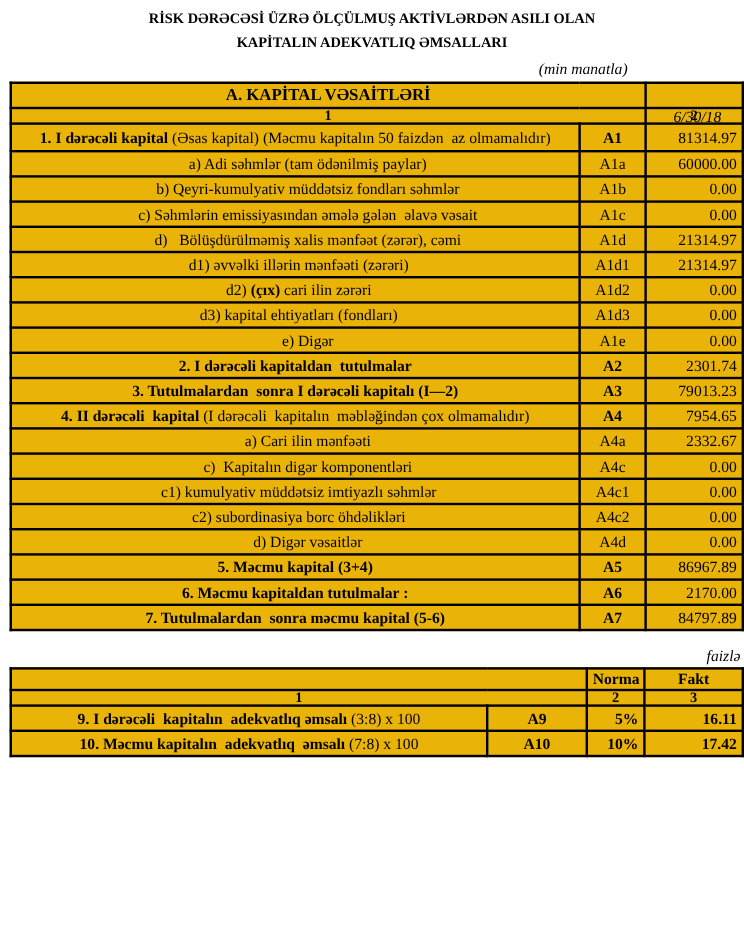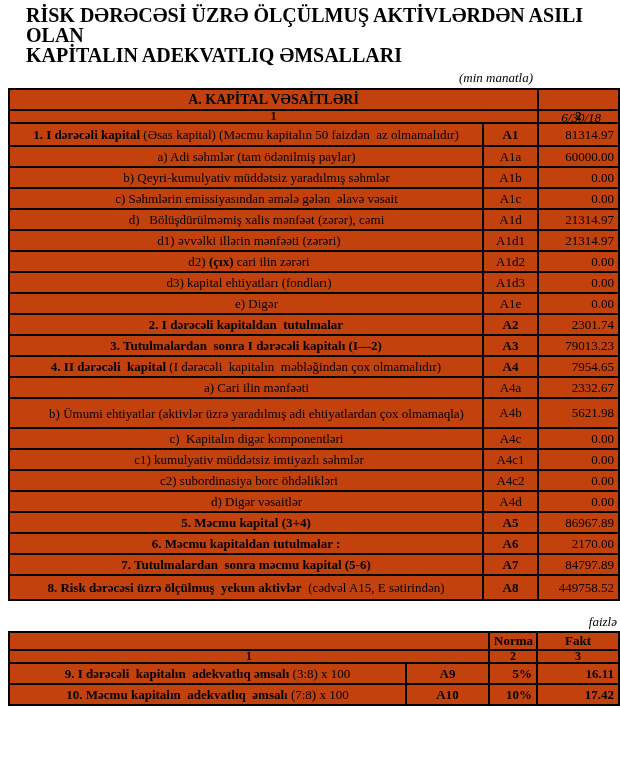--- a/index.html
+++ b/index.html
@@ -2,27 +2,27 @@
 <html><head>
 <meta charset="utf-8">
 <style>
   html,body{margin:0;padding:0;}
   body{
     width:620px;height:780px;background:#ffffff;color:#000;
     font-family:"Liberation Serif","DejaVu Serif",serif;
     -webkit-font-smoothing:antialiased;
   }
   .page{position:relative;width:620px;height:780px;overflow:hidden;}
-  .title{margin:5px 26px 0;font-weight:bold;font-size:20px;line-height:20px;}
+  .title{margin:5px 26px 0;text-align:center;font-weight:bold;font-size:12px;line-height:20px;}
   .meta-row{position:relative;height:15px;margin-top:6px;font-style:italic;font-size:13px;line-height:14px;}
-  .meta-unit{position:absolute;right:87px;}
+  .meta-unit{position:absolute;right:97px;}
   .meta-date{position:absolute;right:19px;margin-top:40px;}
   table{
     border-collapse:collapse;table-layout:fixed;width:610px;margin:2px 0 13px 8px;
-    background:#c2410c;
+    background:#eab308;
   }
   td{border:2px solid #000;font-size:13px;padding:1px 4px;vertical-align:middle;overflow:hidden;}
   .b{font-weight:bold;}
   
   .section-row td{height:17px;text-align:center;font-weight:bold;font-size:14px;}
   .colnum-row td{height:10px;text-align:center;font-weight:bold;font-size:12px;line-height:11px;padding:0 4px;}
   td.label{text-align:center;white-space:pre-wrap;line-height:17px;}
   td.code{text-align:center;}
   td.value{text-align:right;}
   .indent-1{padding-left:25px;}
@@ -76,21 +76,21 @@
           <td class="label"><span class="b">1. I dərəcəli kapital</span><span> (Əsas kapital) (Məcmu kapitalın 50 faizdən  az olmamalıdır)</span></td>
           <td class="code b">A1</td>
           <td class="value">81314.97</td>
         </tr>
         <tr class="std">
           <td class="label indent-1"><span>a) Adi səhmlər (tam ödənilmiş paylar)</span></td>
           <td class="code">A1a</td>
           <td class="value">60000.00</td>
         </tr>
         <tr class="std">
-          <td class="label indent-1"><span>b) Qeyri-kumulyativ müddətsiz yaradılmış səhmlər</span></td>
+          <td class="label indent-1"><span>b) Qeyri-kumulyativ müddətsiz fondları səhmlər</span></td>
           <td class="code">A1b</td>
           <td class="value">0.00</td>
         </tr>
         <tr class="std">
           <td class="label indent-1"><span>c) Səhmlərin emissiyasından əmələ gələn  əlavə vəsait</span></td>
           <td class="code">A1c</td>
           <td class="value">0.00</td>
         </tr>
         <tr class="std">
           <td class="label indent-1"><span>d)   Bölüşdürülməmiş xalis mənfəət (zərər), cəmi</span></td>
@@ -130,25 +130,20 @@
         <tr class="std">
           <td class="label"><span class="b">4. II dərəcəli  kapital</span><span> (I dərəcəli  kapitalın  məbləğindən çox olmamalıdır)</span></td>
           <td class="code b">A4</td>
           <td class="value">7954.65</td>
         </tr>
         <tr class="std">
           <td class="label indent-1"><span>a) Cari ilin mənfəəti</span></td>
           <td class="code">A4a</td>
           <td class="value">2332.67</td>
         </tr>
-        <tr class="tall">
-          <td class="label indent-1"><span>b) Ümumi ehtiyatlar (aktivlər üzrə yaradılmış adi ehtiyatlardan çox olmamaqla)</span></td>
-          <td class="code">A4b</td>
-          <td class="value">5621.98</td>
-        </tr>
         <tr class="std">
           <td class="label indent-1"><span>c)  Kapitalın digər komponentləri</span></td>
           <td class="code">A4c</td>
           <td class="value">0.00</td>
         </tr>
         <tr class="std">
           <td class="label indent-2"><span>c1) kumulyativ müddətsiz imtiyazlı səhmlər</span></td>
           <td class="code">A4c1</td>
           <td class="value">0.00</td>
         </tr>
@@ -169,25 +164,20 @@
         </tr>
         <tr class="std">
           <td class="label"><span class="b">6. Məcmu kapitaldan tutulmalar :</span></td>
           <td class="code b">A6</td>
           <td class="value">2170.00</td>
         </tr>
         <tr class="std">
           <td class="label"><span class="b">7. Tutulmalardan  sonra məcmu kapital (5-6)</span></td>
           <td class="code b">A7</td>
           <td class="value">84797.89</td>
-        </tr>
-        <tr class="big">
-          <td class="label"><span class="b">8. Risk dərəcəsi üzrə ölçülmuş  yekun aktivlər</span><span>  (cədvəl A15, E sətirindən)</span></td>
-          <td class="code b">A8</td>
-          <td class="value">449758.52</td>
         </tr>
       </tbody>
   </table>
 
   <div class="faizle">faizlə</div>
 
   <table class="ratios">
     <colgroup>
       <col style="width:397px">
         <col style="width:83px">

